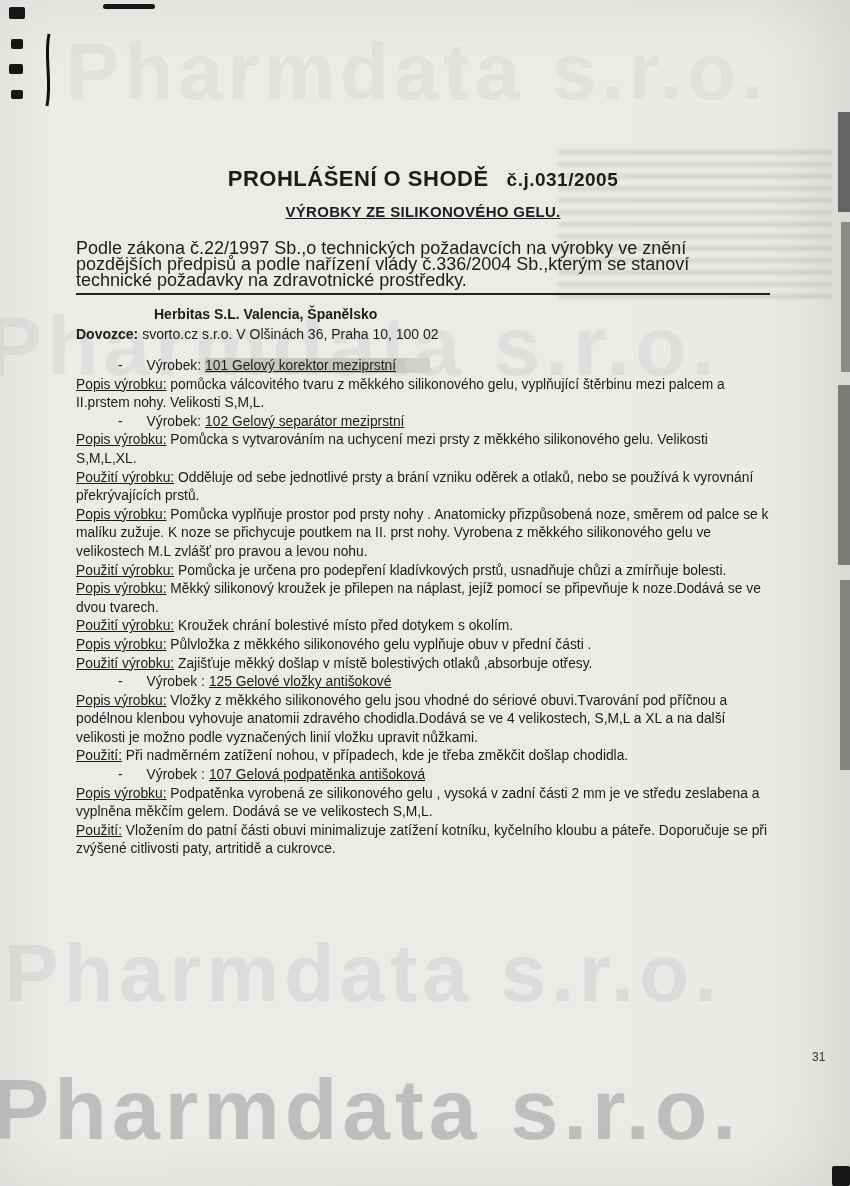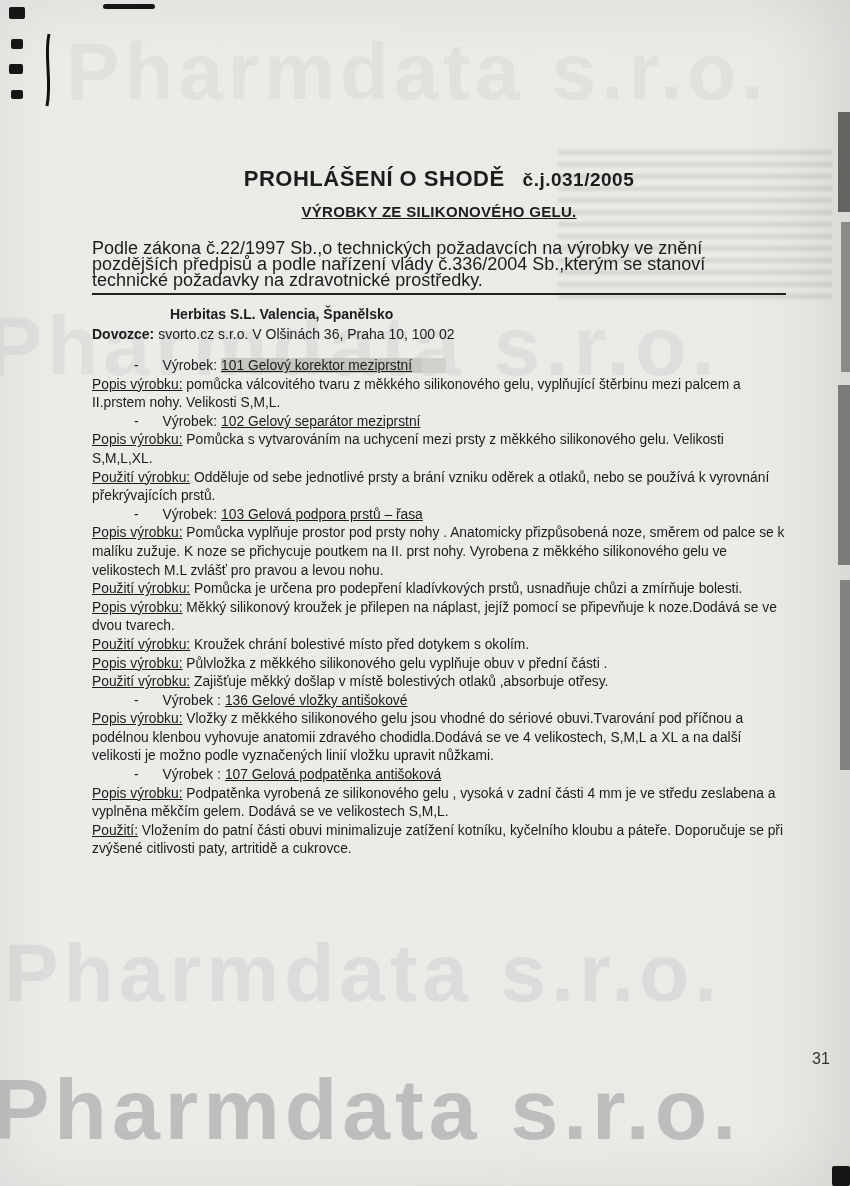--- a/index.html
+++ b/index.html
@@ -31,41 +31,41 @@
   .m5 { left:103px; top:4px; width:52px; height:5px; border-radius:3px; }
   .m6 { left:832px; top:1166px; width:18px; height:20px; }
   .edge { position:absolute; background:#3c3c3c; }
   .e1 { left:838px; top:112px; width:12px; height:100px; opacity:.75; }
   .e2 { left:841px; top:222px; width:9px;  height:150px; opacity:.5; }
   .e3 { left:838px; top:385px; width:12px; height:180px; opacity:.6; }
   .e4 { left:840px; top:580px; width:10px; height:190px; opacity:.55; }
   .pen { position:absolute; left:42px; top:32px; }
 
   
-  .content { position:absolute; left:92px; top:166px; width:694px; }
+  .content { position:absolute; left:76px; top:166px; width:694px; }
   .title { text-align:center; font-size:22px; font-weight:bold; margin:0 0 2px; letter-spacing:.5px; }
   .title .case { font-size:19px; margin-left:18px; }
   .subtitle { text-align:center; font-size:15px; font-weight:bold; text-decoration:underline;
               margin:11px 0 20px; letter-spacing:.3px; }
   .legal { font-size:18px; line-height:16px; margin:0 0 5px; }
   .rule { border-top:2.5px solid #222; margin:2px 0 10px; }
 
   .parties p { margin:0; font-size:14px; line-height:19.5px; }
   .parties { margin-bottom:13px; }
   .indent { padding-left:78px; }
   .bold { font-weight:bold; }
 
   .products p { margin:0; font-size:13.8px; line-height:18.6px; }
   .p-header { padding-left:42px; font-weight:normal; }
   .p-header .dash { margin-right:24px; }
   .p-name { text-decoration:underline; margin-left:4px; }
   .hl { background:#c6c5c1; box-shadow:10px 0 0 #c9c8c4, 34px 0 0 #d2d1cd; }
   .f-label { text-decoration:underline; }
 
-  .pageno { position:absolute; left:812px; top:1050px; font-size:16px; color:#333; }
+  .pageno { position:absolute; left:812px; top:1050px; font-size:12px; color:#333; }
 </style>
 </head>
 <body>
 
 <div class="page">
 
   <div class="wm wm1">Pharmdata s.r.o.</div>
   <div class="wm wm2">Pharmdata s.r.o.</div>
   <div class="wm wm-left">Pharmdata s.r.o.</div>
   <div class="wm wm3">Pharmdata s.r.o.</div>
@@ -108,43 +108,43 @@
         <p><span class="f-label">Popis výrobku:</span> <span>pomůcka válcovitého tvaru z měkkého silikonového gelu, vyplňující štěrbinu mezi palcem a II.prstem nohy. Velikosti S,M,L.</span></p>
       </section>
 
       <section>
         <p class="p-header"><span class="dash">-</span><span>Výrobek:</span><span class="p-name">102 Gelový separátor meziprstní</span></p>
         <p><span class="f-label">Popis výrobku:</span> <span>Pomůcka s vytvarováním na uchycení mezi prsty z měkkého silikonového gelu. Velikosti S,M,L,XL.</span></p>
         <p><span class="f-label">Použití výrobku:</span> <span>Odděluje od sebe jednotlivé prsty a brání vzniku oděrek a otlaků, nebo se používá k vyrovnání překrývajících prstů.</span></p>
       </section>
 
       <section>
-        <p class="p-header"><span class="dash">-</span><span>Výrobek:</span><span class="p-name">103 Gelová podpora prstů – řasa</span></p>
         <p><span class="f-label">Popis výrobku:</span> <span>Pomůcka vyplňuje prostor pod prsty nohy . Anatomicky přizpůsobená noze, směrem od palce se k malíku zužuje. K noze se přichycuje poutkem na II. prst nohy. Vyrobena z měkkého silikonového gelu ve velikostech M.L zvlášť pro pravou a levou nohu.</span></p>
         <p><span class="f-label">Použití výrobku:</span> <span>Pomůcka je určena pro podepření kladívkových prstů, usnadňuje chůzi a zmírňuje bolesti.</span></p>
       </section>
 
       <section>
         <p><span class="f-label">Popis výrobku:</span> <span>Měkký silikonový kroužek je přilepen na náplast, jejíž pomocí se připevňuje k noze.Dodává se ve dvou tvarech.</span></p>
         <p><span class="f-label">Použití výrobku:</span> <span>Kroužek chrání bolestivé místo před dotykem s okolím.</span></p>
       </section>
 
       <section>
         <p><span class="f-label">Popis výrobku:</span> <span>Půlvložka z měkkého silikonového gelu vyplňuje obuv v přední části .</span></p>
         <p><span class="f-label">Použití výrobku:</span> <span>Zajišťuje měkký došlap v místě bolestivých otlaků ,absorbuje otřesy.</span></p>
       </section>
 
       <section>
-        <p class="p-header"><span class="dash">-</span><span>Výrobek :</span><span class="p-name">136 Gelové vložky antišokové</span></p>
+        <p class="p-header"><span class="dash">-</span><span>Výrobek :</span><span class="p-name">125 Gelové vložky antišokové</span></p>
         <p><span class="f-label">Popis výrobku:</span> <span>Vložky z měkkého silikonového gelu jsou vhodné do sériové obuvi.Tvarování pod příčnou a podélnou klenbou vyhovuje anatomii zdravého chodidla.Dodává se ve 4 velikostech, S,M,L a XL a na další velikosti je možno podle vyznačených linií vložku upravit nůžkami.</span></p>
+        <p><span class="f-label">Použití:</span> <span>Při nadměrném zatížení nohou, v případech, kde je třeba změkčit došlap chodidla.</span></p>
       </section>
 
       <section>
         <p class="p-header"><span class="dash">-</span><span>Výrobek :</span><span class="p-name">107 Gelová podpatěnka antišoková</span></p>
-        <p><span class="f-label">Popis výrobku:</span> <span>Podpatěnka vyrobená ze silikonového gelu , vysoká v zadní části 4 mm je ve středu zeslabena a vyplněna měkčím gelem. Dodává se ve velikostech S,M,L.</span></p>
+        <p><span class="f-label">Popis výrobku:</span> <span>Podpatěnka vyrobená ze silikonového gelu , vysoká v zadní části 2 mm je ve středu zeslabena a vyplněna měkčím gelem. Dodává se ve velikostech S,M,L.</span></p>
         <p><span class="f-label">Použití:</span> <span>Vložením do patní části obuvi minimalizuje zatížení kotníku, kyčelního kloubu a páteře. Doporučuje se při zvýšené citlivosti paty, artritidě a cukrovce.</span></p>
       </section>
 
     </div>
   </div>
 
   <div class="pageno">31</div>
 </div>
 
 </body></html>

